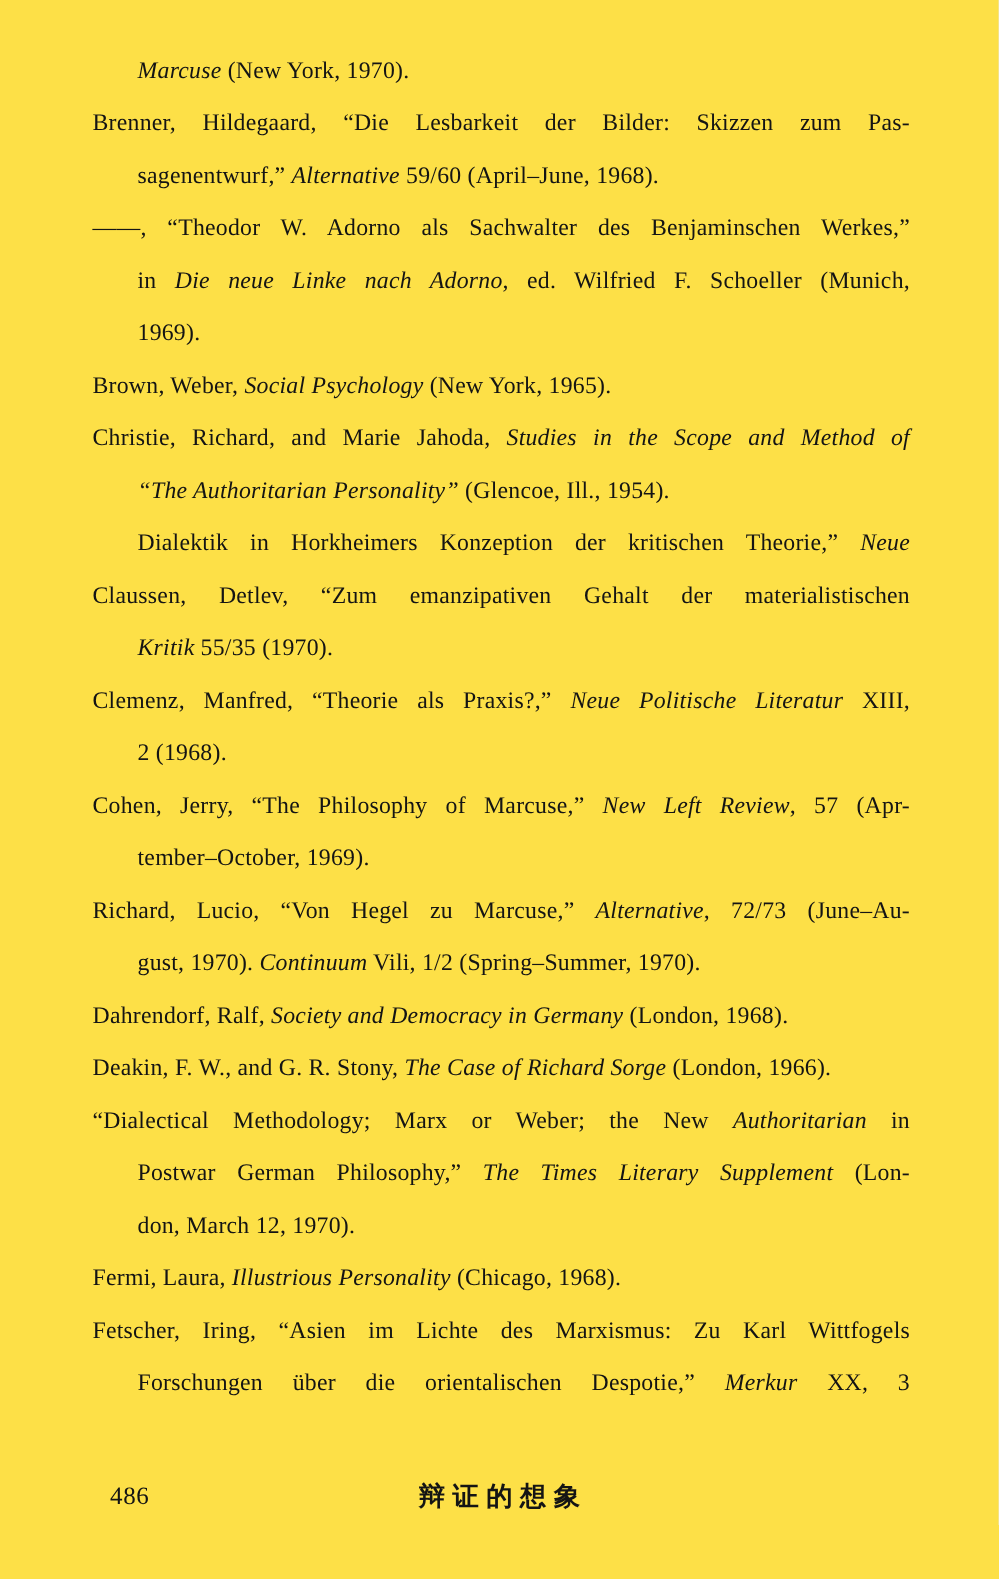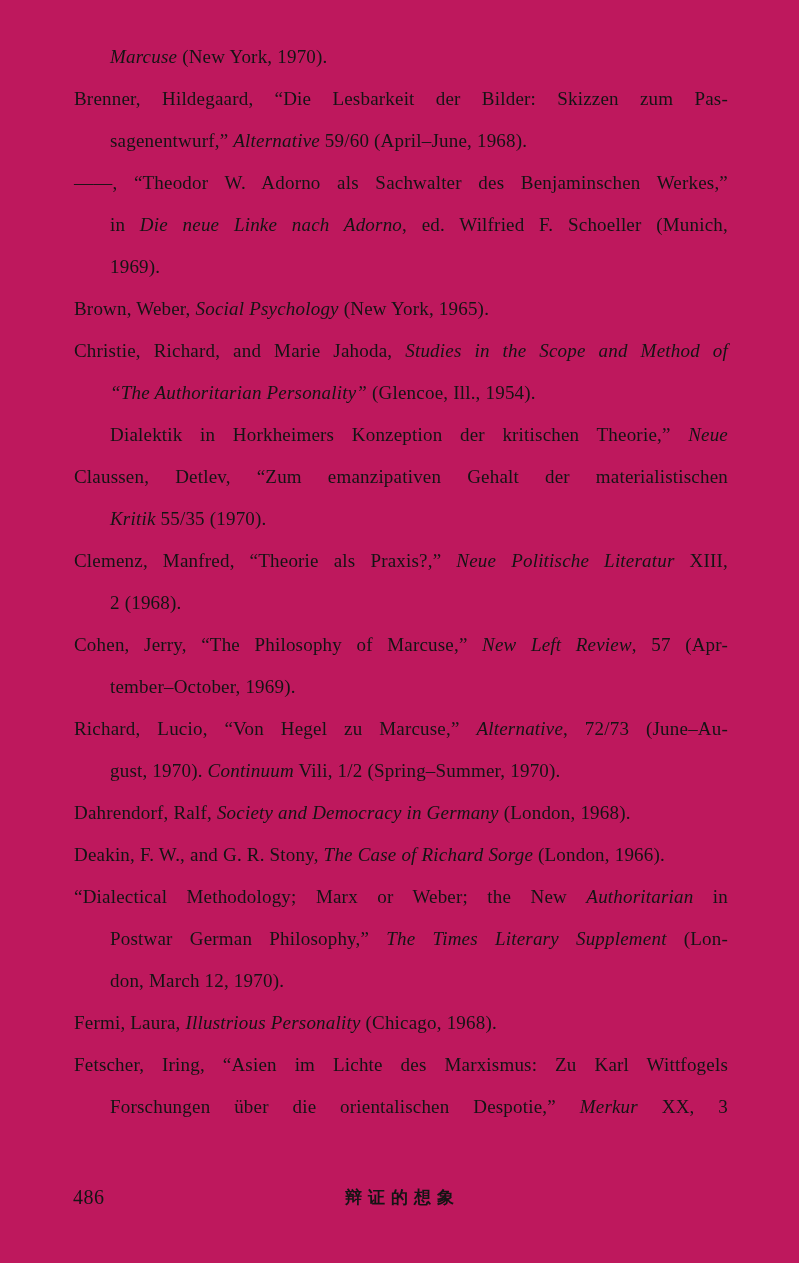--- a/index.html
+++ b/index.html
@@ -5,21 +5,21 @@
   html, body {
     margin: 0;
     padding: 0;
     background: #e8e8e8;
   }
   .page {
     position: relative;
     width: 799px;
     height: 1263px;
     margin: 0 auto;
-    background: #be185d;
+    background: #fde047;
     color: #141414;
     font-family: "Liberation Serif", "DejaVu Serif", serif;
     overflow: hidden;
   }
   .bib {
     position: absolute;
     left: 74px;
     top: 36px;
     width: 654px;
     font-size: 19px;
@@ -44,30 +44,30 @@
   }
   .pagefooter {
     position: absolute;
     left: 0;
     right: 0;
     top: 1180px;
     height: 34px;
   }
   .pagenum {
     position: absolute;
-    left: 73px;
+    left: 88px;
     top: 0;
     font-size: 20px;
     line-height: 34px;
     letter-spacing: 0.5px;
   }
   .runtitle {
     display: block;
     text-align: center;
-    font-size: 17px;
+    font-size: 21px;
     line-height: 34px;
     font-weight: 600;
     letter-spacing: 6px;
     padding-left: 6px; 
     font-family: "DejaVu Sans", "Liberation Sans", sans-serif;
   }
 </style>
 </head>
 <body>
 

